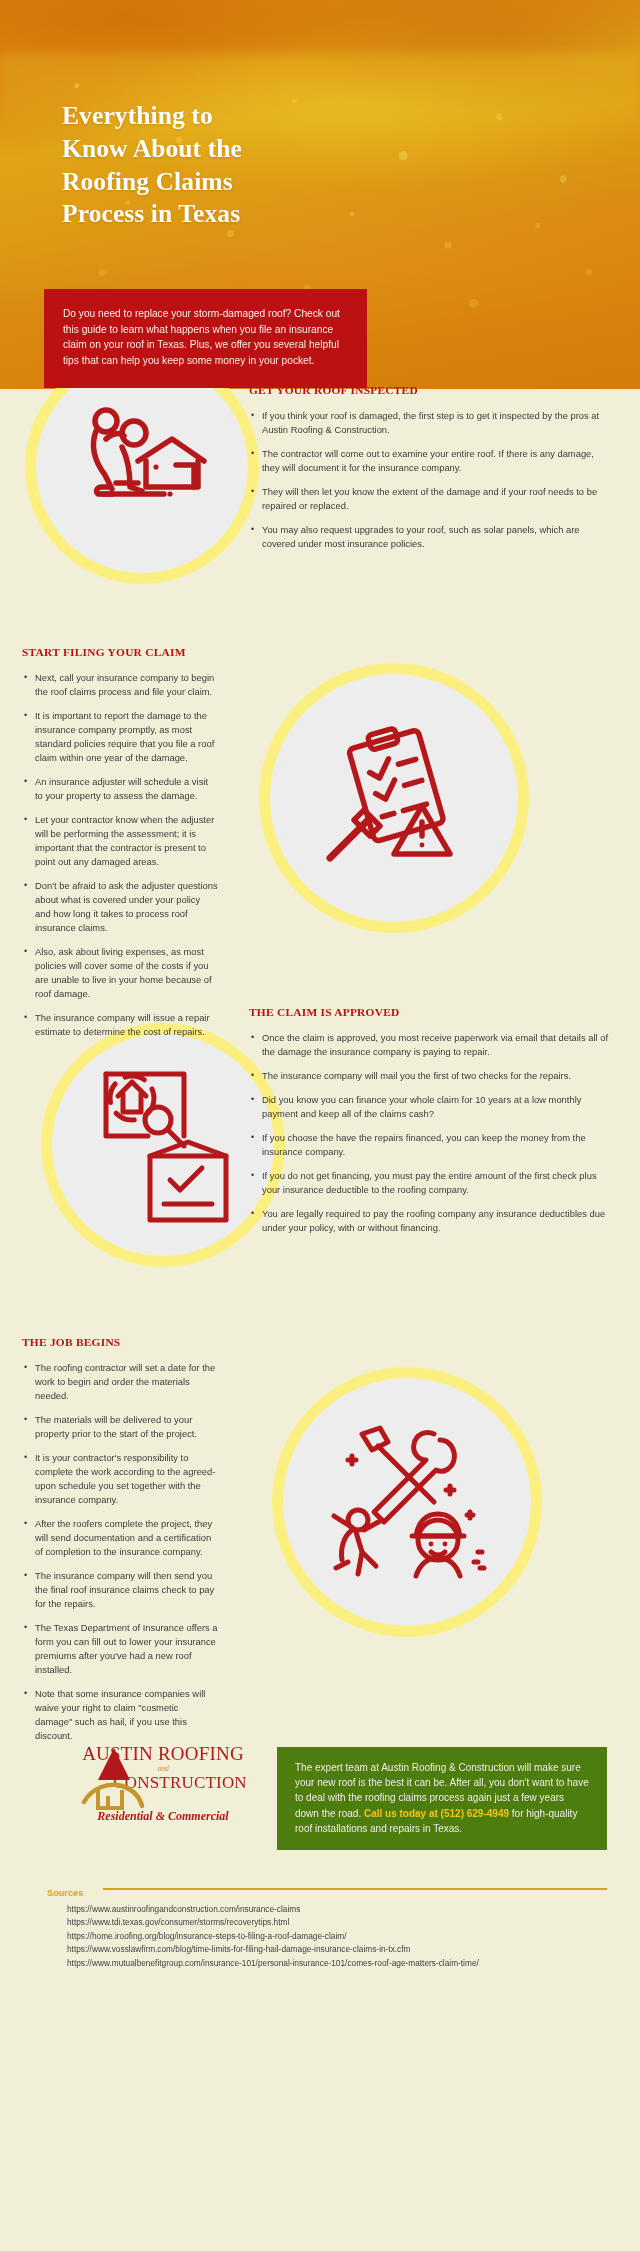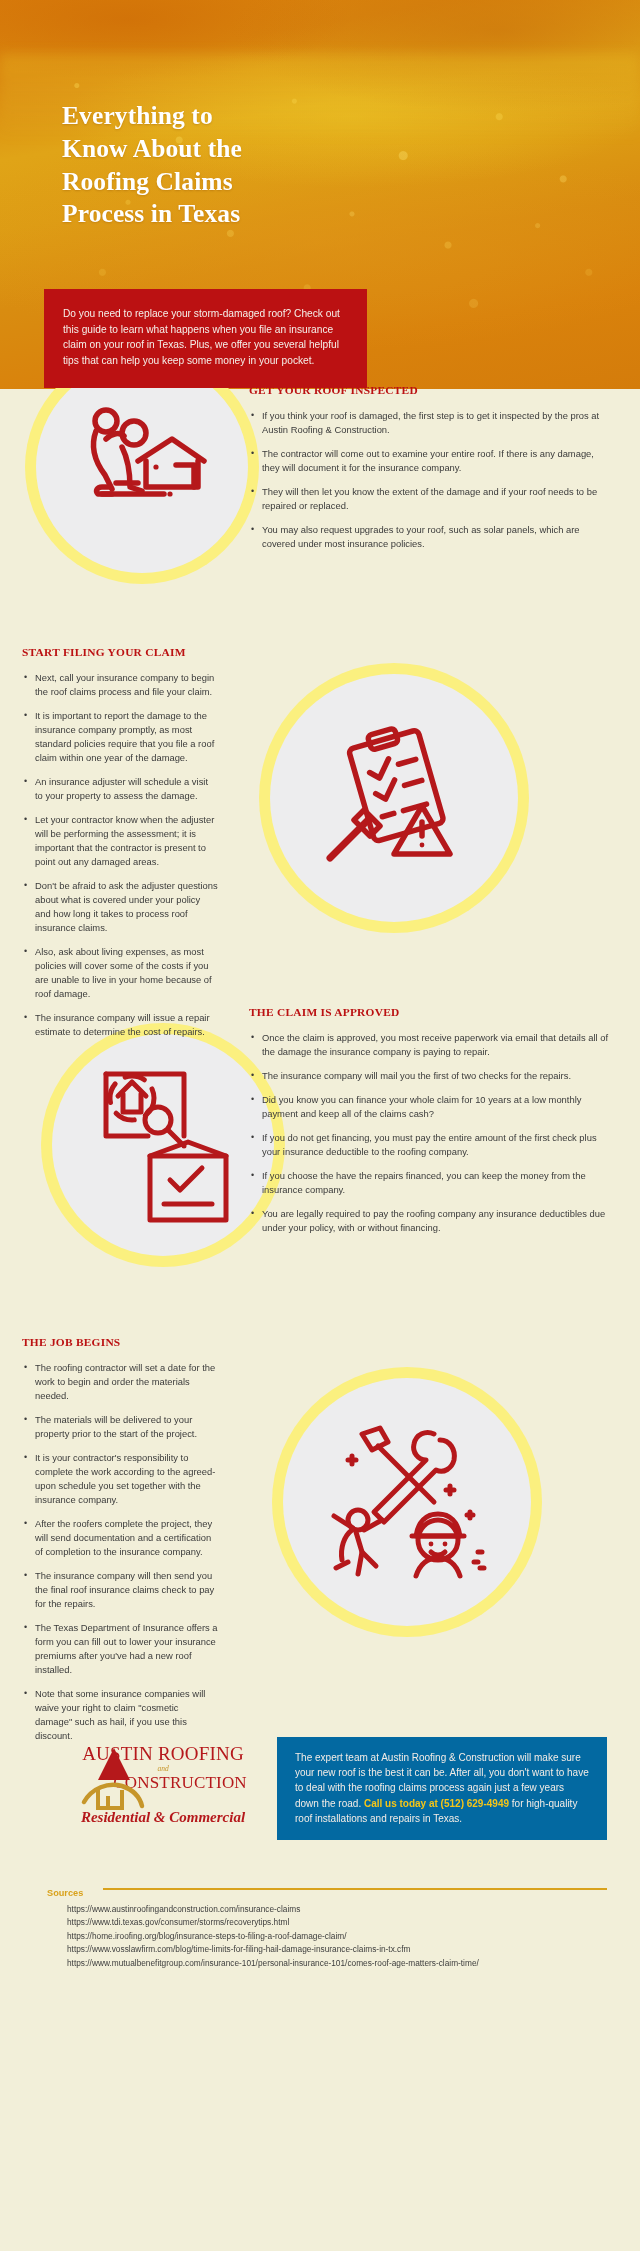--- a/index.html
+++ b/index.html
@@ -153,30 +153,30 @@
     font-size: 17px;
     letter-spacing: .2px;
     line-height: 1;
     padding-left: 34px;
   }
   .logo-tag {
     font-family: "Liberation Serif", serif;
     font-style: italic;
     font-weight: bold;
     color: #b5181b;
-    font-size: 15px;
+    font-size: 12px;
     margin-top: 18px;
   }
   .logo-mark { position:absolute; left: 20px; top: -4px; }
   .cta-box {
     position: absolute;
     left: 277px;
-    top: 23px;
+    top: 33px;
     width: 330px;
-    background: #0369a1;
+    background: #4d7c0f;
     padding: 13px 18px 14px 18px;
   }
   .cta-box p { color:#f3ece6; font-size:10px; line-height:1.52; }
   .cta-phone { color:#f5c518; font-weight:bold; }
   .sources-wrap { position: absolute; left: 47px; top: 174px; width: 560px; }
   .sources-head-row { display:flex; align-items:flex-start; gap:20px; }
   .sources-head { color:#d9a21c; font-size:9.2px; font-weight:bold; }
   .sources-rule { flex:1; height:1.5px; background:#d9a21c; }
   .sources-list { margin-top: 5px; }
   .sources-list div { color:#3d3d3d; font-size:8.3px; line-height:1.62;padding-left:20px; }
@@ -289,22 +289,22 @@
         <path d="M76 140 L124 140"></path>
       </svg>
     </div>
 
     <div class="col-text" style="left:249px; top:-8px; width:360px;">
       <div class="sec-head">THE CLAIM IS APPROVED</div>
       <ul class="bullets">
         <li>Once the claim is approved, you most receive paperwork via email that details all of the damage the insurance company is paying to repair.</li>
         <li>The insurance company will mail you the first of two checks for the repairs.</li>
         <li>Did you know you can finance your whole claim for 10 years at a low monthly payment and keep all of the claims cash?</li>
+        <li>If you choose the have the repairs financed, you can keep the money from the insurance company.</li>
         <li>If you do not get financing, you must pay the entire amount of the first check plus your insurance deductible to the roofing company.</li>
-        <li>If you choose the have the repairs financed, you can keep the money from the insurance company.</li>
         <li>You are legally required to pay the roofing company any insurance deductibles due under your policy, with or without financing.</li>
       </ul>
     </div>
   </div>
 
   <div class="section" style="height:370px;">
     <div class="blob" style="left:283px; top:34px; width:248px; height:248px;"></div>
 
     <div class="icon-wrap" style="left:322px; top:72px; width:170px; height:172px;">
       <svg width="170" height="172" viewBox="0 0 170 172" fill="none" stroke="#b5181b" stroke-width="5" stroke-linecap="round" stroke-linejoin="round">

